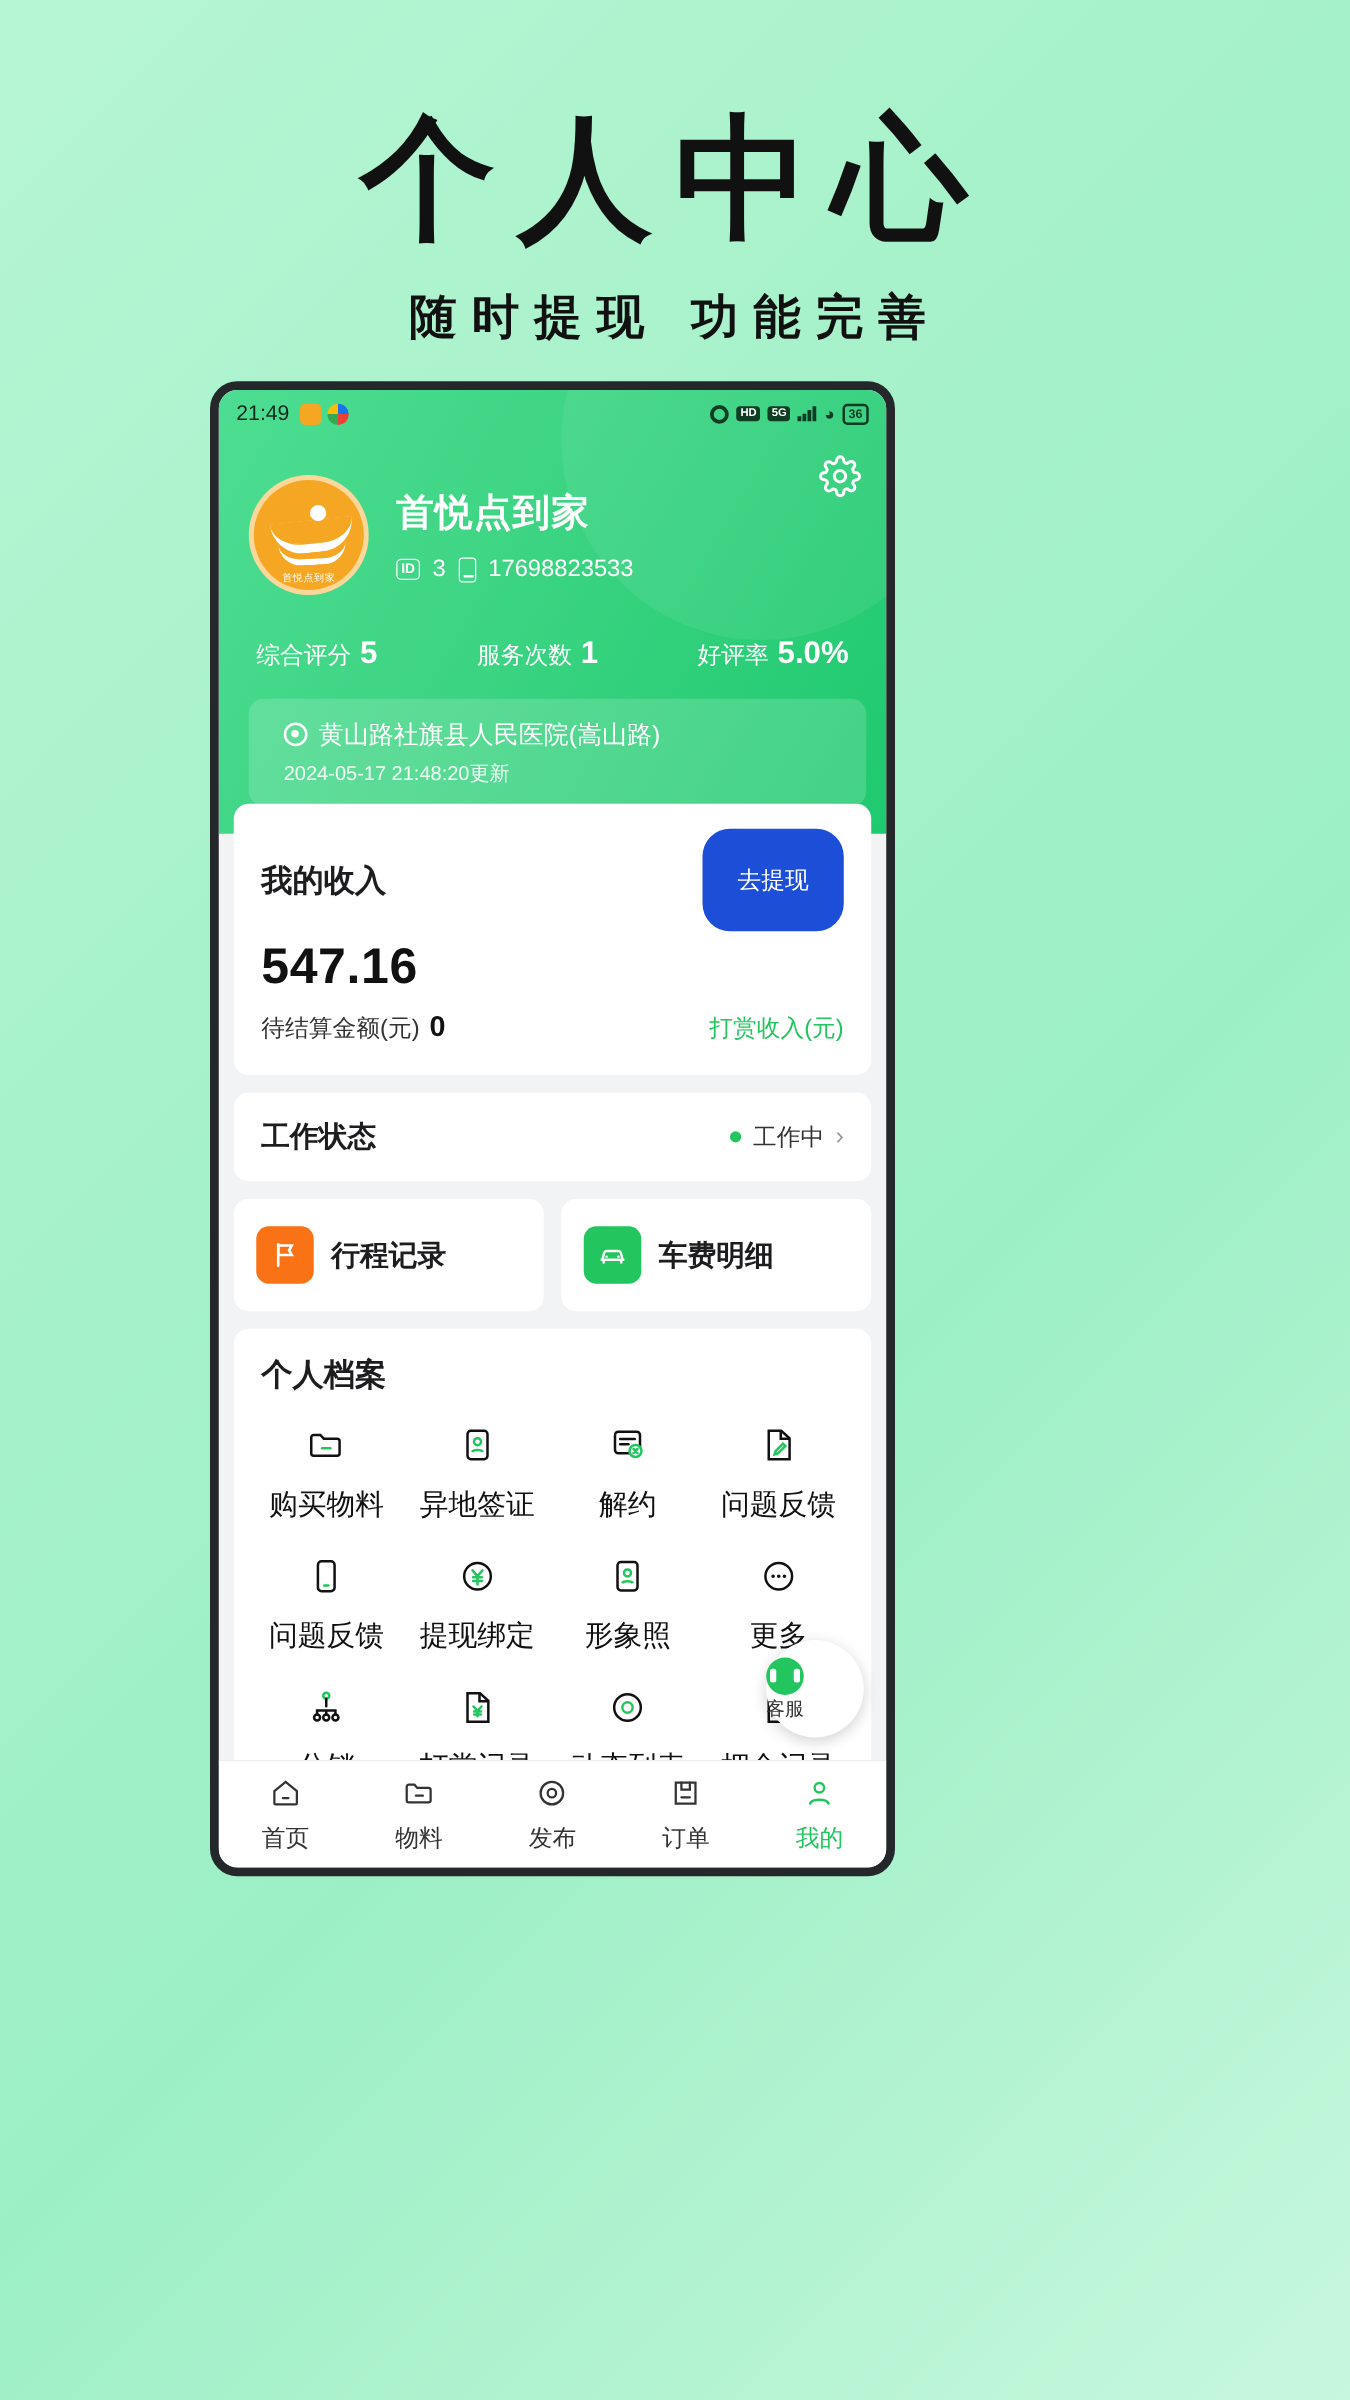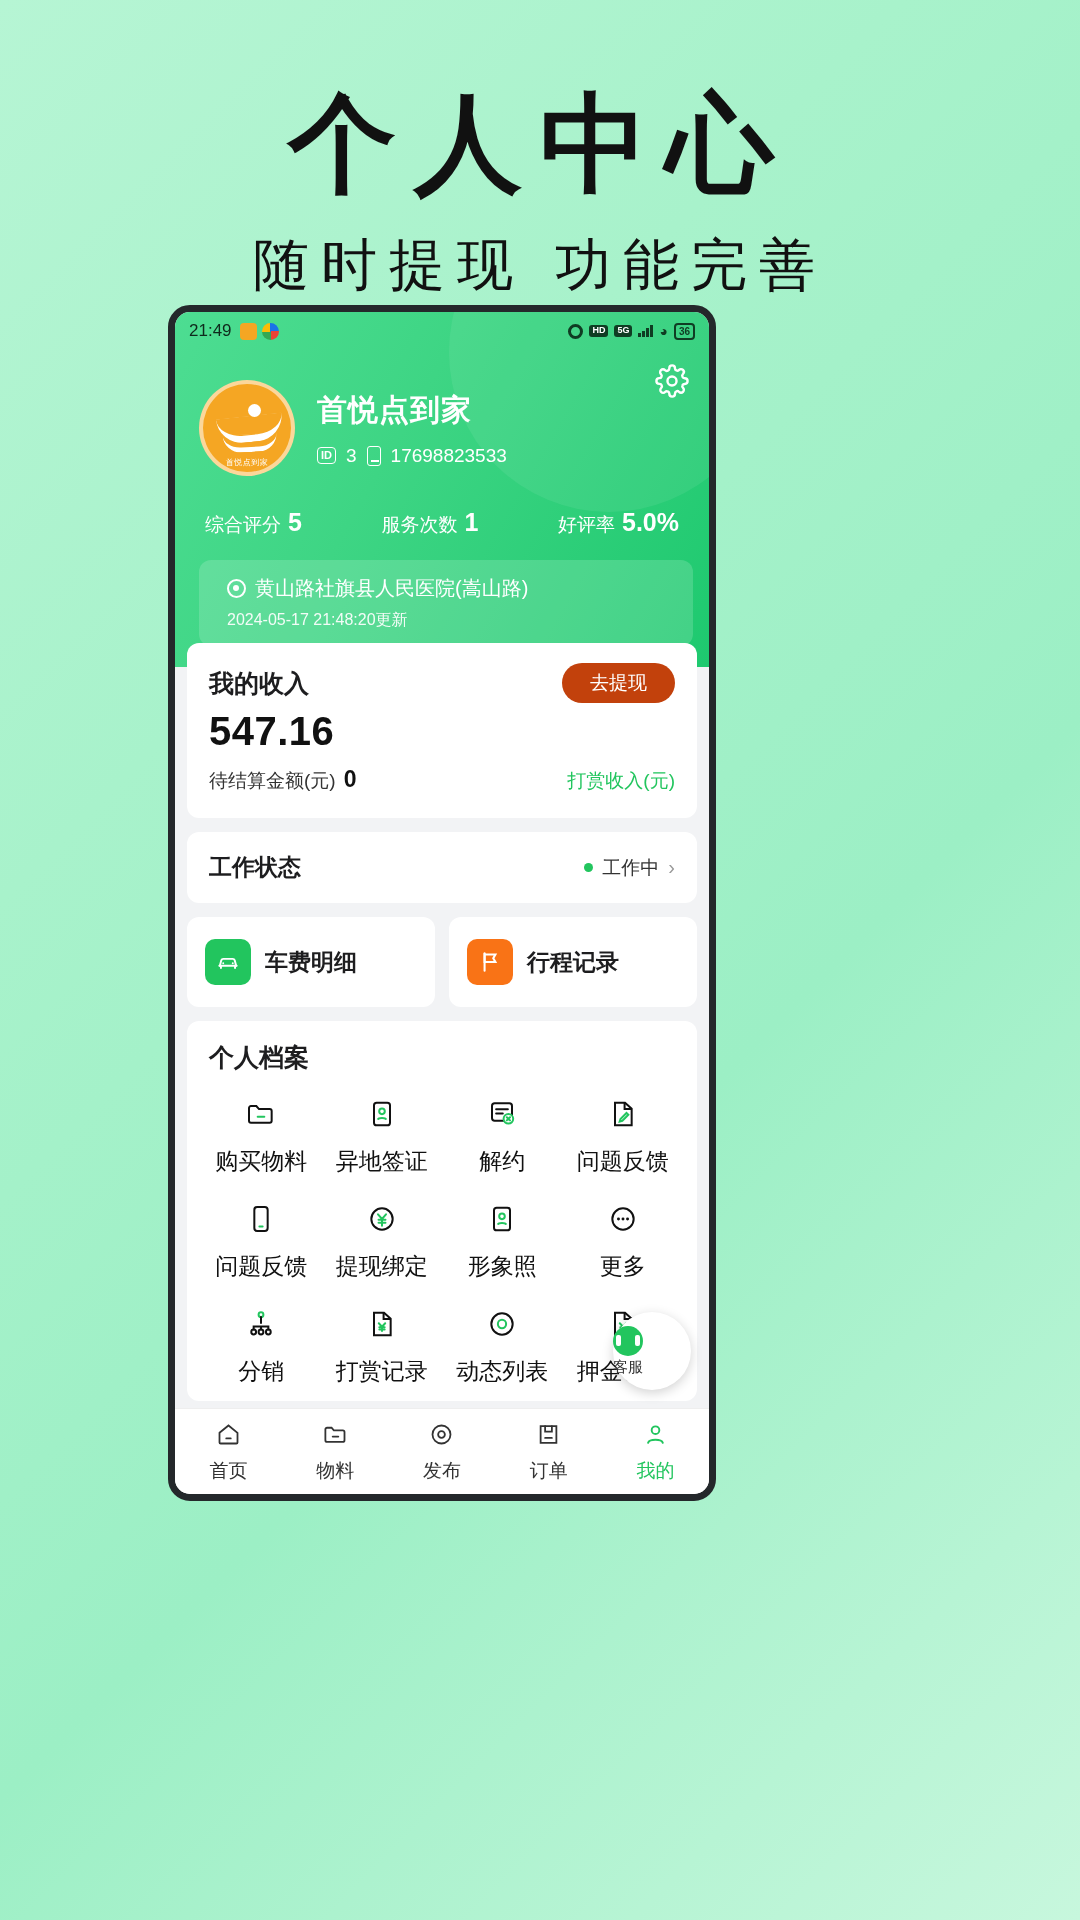--- a/index.html
+++ b/index.html
@@ -11,22 +11,22 @@
   }
   
   .poster-title{
     position:absolute; top:85px; left:0; width:1080px;
     text-align:center; color:#111; font-weight:700;
     font-size:108px; letter-spacing:18px; line-height:1.1;
     font-family:"DejaVu Sans","Liberation Sans",sans-serif;
   }
   .poster-sub{
     position:absolute; top:228px; left:0; width:1080px;
-    text-align:center; color:#111; font-weight:400;
-    font-size:56px; letter-spacing:12px;
+    text-align:center; color:#111; font-weight:700;
+    font-size:38px; letter-spacing:12px;
     font-family:"DejaVu Sans","Liberation Sans",sans-serif;
   }
   
   .phone{
     position:absolute; left:168px; top:305px;
     width:548px; height:1196px;
     border:7px solid #24282b; border-radius:22px;
     background:#f2f3f5; overflow:hidden;
   }
   
@@ -109,22 +109,22 @@
   .addr-line1{ display:flex; align-items:center; gap:9px; font-size:20px;}
   .pin{ width:19px;height:19px;border:2.4px solid #fff;border-radius:50%;position:relative;flex:none;}
   .pin:after{content:"";position:absolute;left:4.2px;top:4.2px;width:6px;height:6px;border-radius:50%;background:#fff;}
   .addr-line2{ margin-top:8px; font-size:16px; opacity:.92;}
   
   .card{ background:#fff; border-radius:12px; margin:14px 12px 0 12px; }
   .income{ padding:20px 22px 24px 22px; margin-top:-24px; position:relative; z-index:5;}
   .inc-top{ display:flex; align-items:center; justify-content:space-between;}
   .inc-title{ font-size:25px; font-weight:700; color:#1d1d1f;}
   .btn-withdraw{
-    background:#c2410c; color:#fff; border:none; border-radius:22px;
-    font-size:19px; padding:7px 28px; font-family:inherit;
+    background:#1d4ed8; color:#fff; border:none; border-radius:22px;
+    font-size:19px; padding:28px 28px; font-family:inherit;
   }
   .inc-label{ margin-top:16px; font-size:19px; color:#333;}
   .inc-amount{ margin-top:6px; font-size:40px; font-weight:700; color:#111; letter-spacing:.5px;}
   .inc-bottom{ margin-top:12px; display:flex; align-items:baseline; justify-content:space-between;}
   .inc-pending{ font-size:19px; color:#333;}
   .inc-pending b{ font-size:23px; margin-left:8px; color:#111;}
   .inc-tip{ font-size:19px; color:#22c55e;}
   .worksta{ padding:20px 22px; display:flex; align-items:center; justify-content:space-between;}
   .ws-title{ font-size:23px; font-weight:700; color:#1d1d1f;}
   .ws-right{ display:flex; align-items:center; gap:9px; font-size:19px; color:#333;}
@@ -261,39 +261,39 @@
     <span class="ws-title">工作状态</span>
     <span class="ws-right">
       <span class="dot"></span>
       <span>工作中</span>
       <span class="chev">›</span>
     </span>
   </div>
 
   <div class="two-up">
     <div class="tile">
+      <span class="tile-ic ic-orange">
+        <svg viewBox="0 0 24 24" width="26" height="26" fill="none" stroke="#fff" stroke-width="1.9" stroke-linecap="round">
+          <path d="M7 4v16"></path>
+          <path d="M7 5h10l-2 3.5L17 12H7z"></path>
+        </svg>
+      </span>
+      <span class="tile-label">行程记录</span>
+    </div>
+    <div class="tile">
       <span class="tile-ic ic-green">
         <svg viewBox="0 0 24 24" width="26" height="26" fill="none" stroke="#fff" stroke-width="1.8" stroke-linecap="round">
           <path d="M4 15.5h16M5.5 15.5v2M18.5 15.5v2"></path>
           <path d="M4.5 15.5l1.3-5a2 2 0 0 1 1.9-1.4h8.6a2 2 0 0 1 1.9 1.4l1.3 5"></path>
           <circle cx="7.6" cy="13.2" r=".9" fill="#fff" stroke="none"></circle>
           <circle cx="16.4" cy="13.2" r=".9" fill="#fff" stroke="none"></circle>
         </svg>
       </span>
       <span class="tile-label">车费明细</span>
     </div>
-    <div class="tile">
-      <span class="tile-ic ic-orange">
-        <svg viewBox="0 0 24 24" width="26" height="26" fill="none" stroke="#fff" stroke-width="1.9" stroke-linecap="round">
-          <path d="M7 4v16"></path>
-          <path d="M7 5h10l-2 3.5L17 12H7z"></path>
-        </svg>
-      </span>
-      <span class="tile-label">行程记录</span>
-    </div>
   </div>
 
   <div class="card archive">
     <div class="ar-title">个人档案</div>
     <div class="grid">
 
       <div class="gitem">
         <span class="gicon">
           <svg viewBox="0 0 24 24" width="32" height="32" fill="none" stroke="#111" stroke-width="1.5" stroke-linecap="round">
             <path d="M3 7.5a1.5 1.5 0 0 1 1.5-1.5h4l2 2.3h8A1.5 1.5 0 0 1 20 9.8V17a1.5 1.5 0 0 1-1.5 1.5h-14A1.5 1.5 0 0 1 3 17z"></path>

